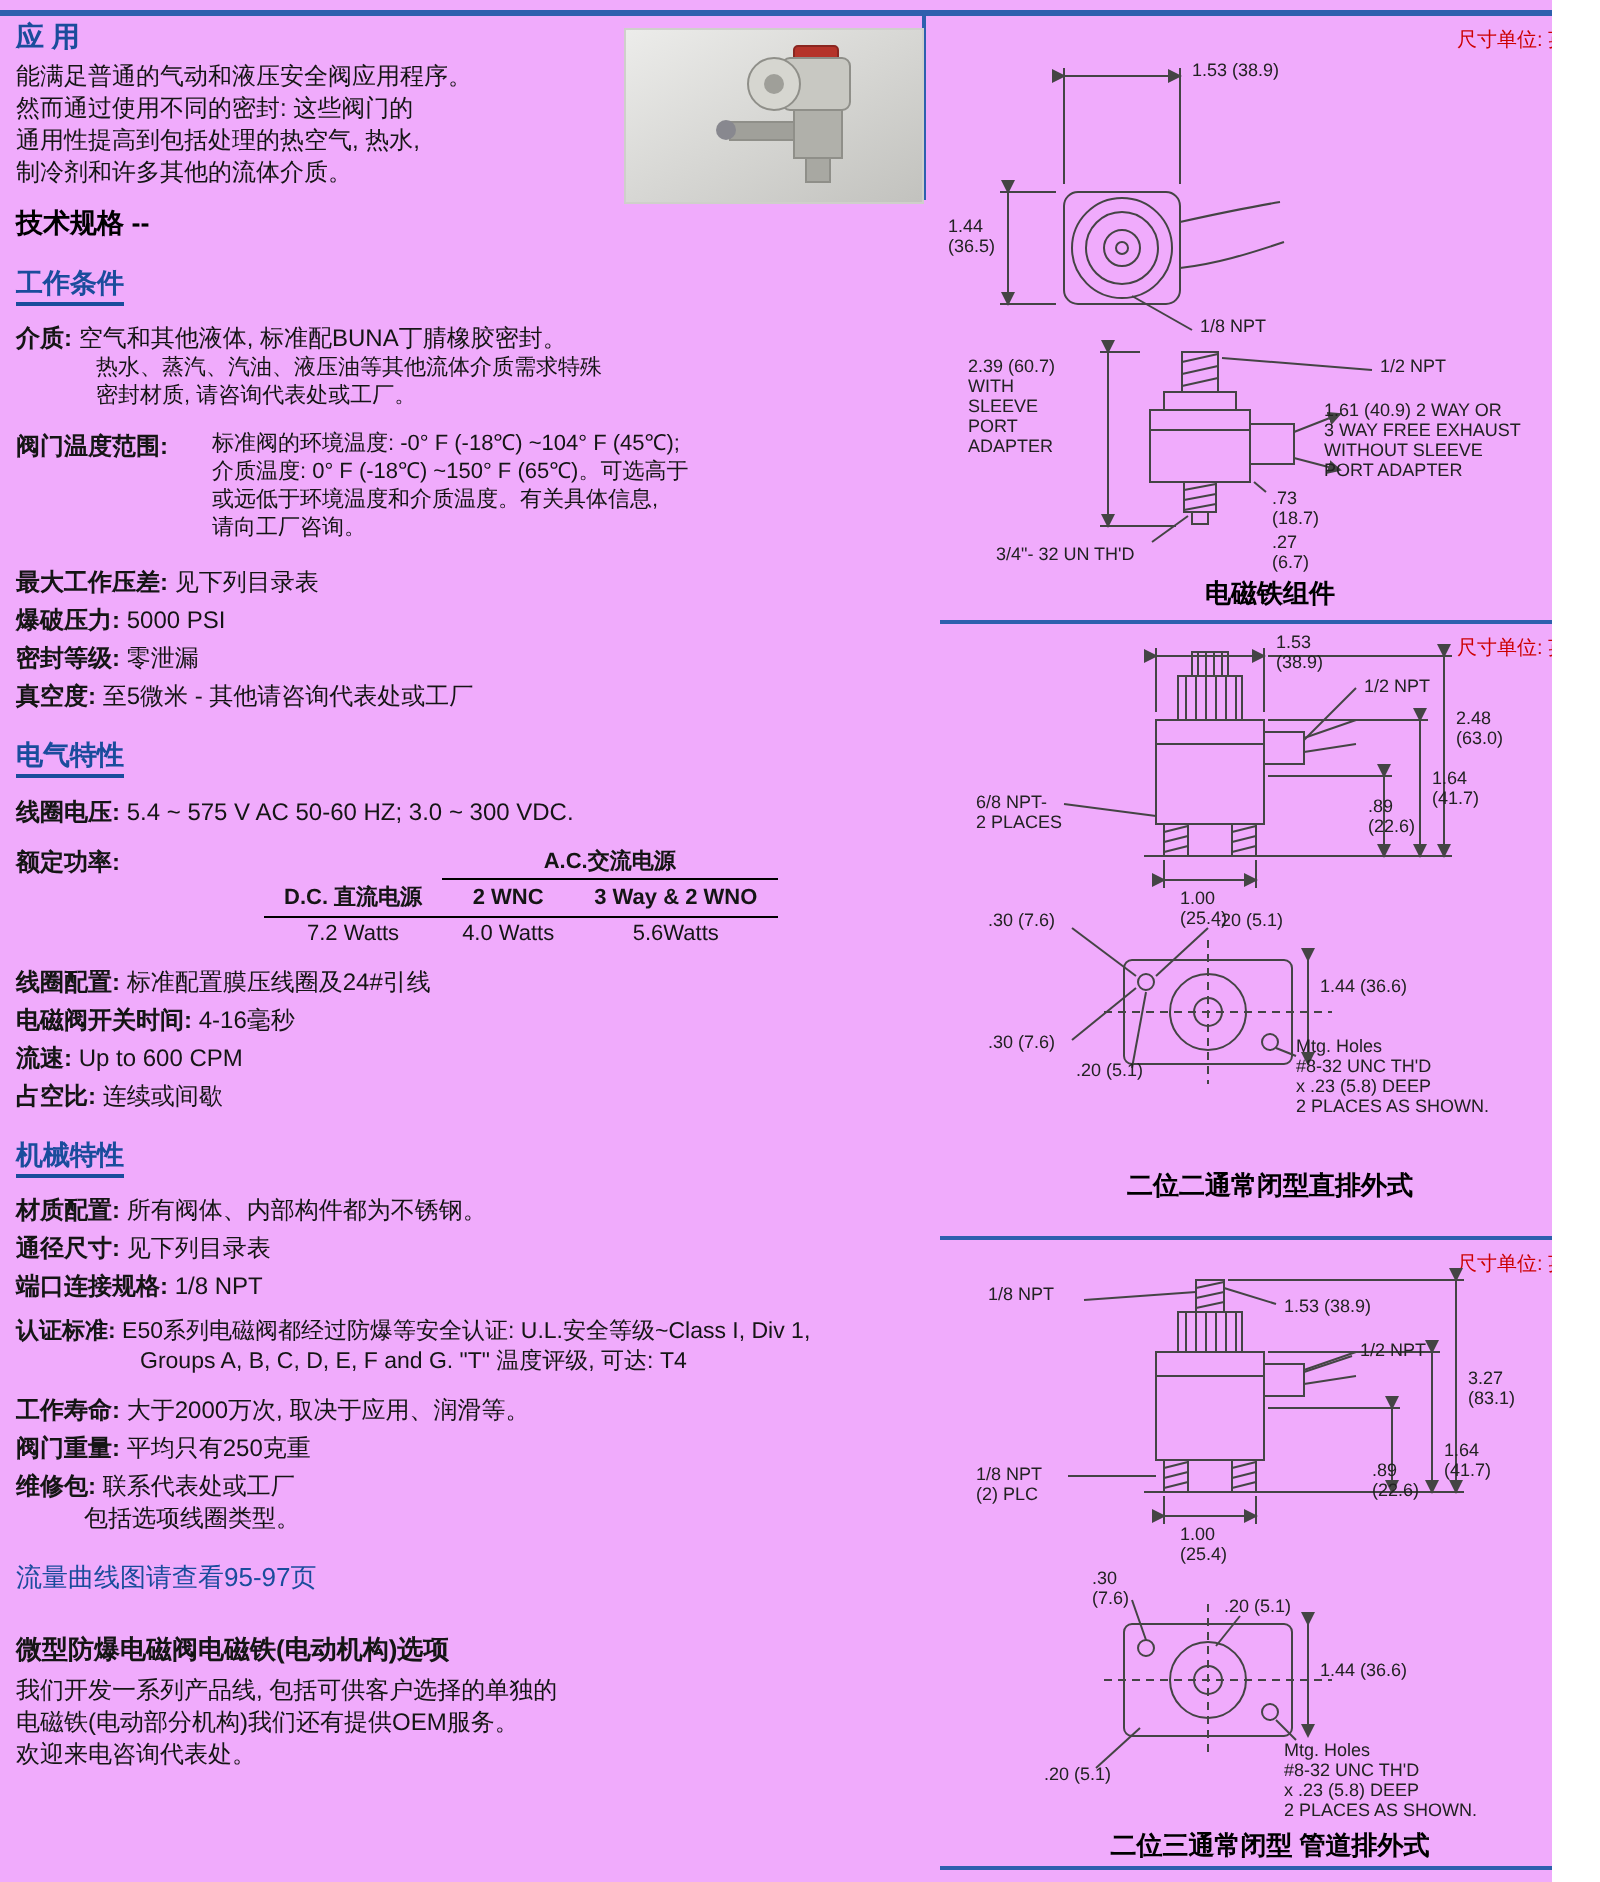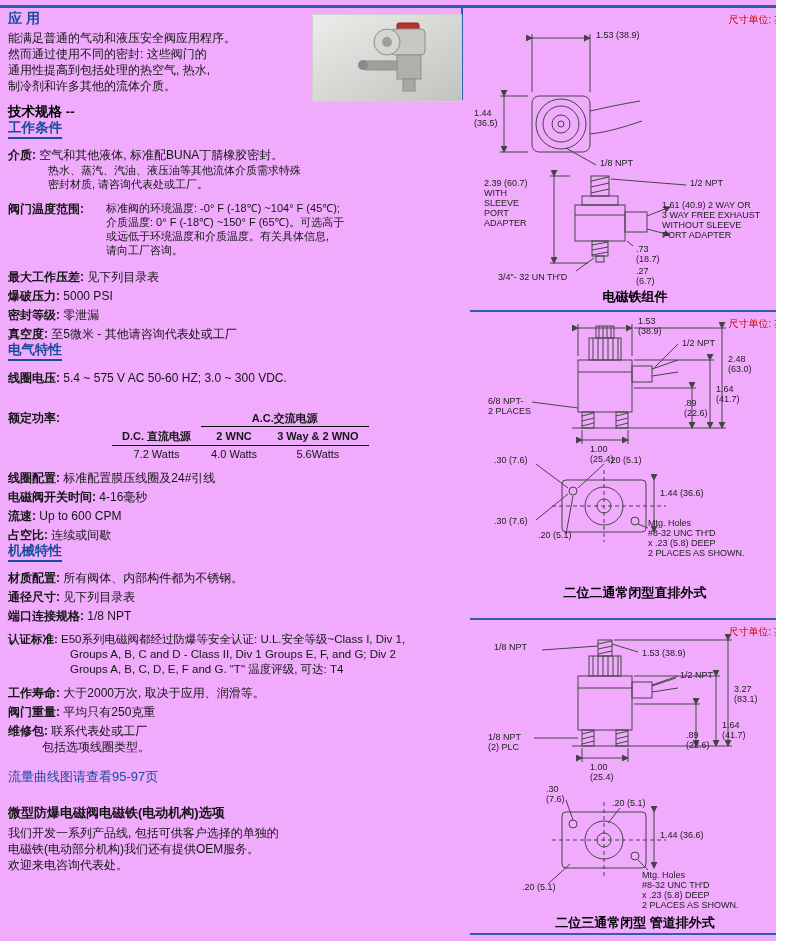--- a/index.html
+++ b/index.html
@@ -2,34 +2,34 @@
 <html><head>
 <meta charset="utf-8">
 <style>
   html,body{margin:0;padding:0;background:#fff;}
   .page{position:relative;width:776px;height:941px;background:#f0abfc;overflow:hidden;
         font-family:Liberation Sans, sans-serif;color:#151515;}
   .rule{position:absolute;background:#2e5fae;}
   
   .left{position:absolute;left:8px;top:10px;width:456px;font-size:12px;line-height:16px;}
   .sec-blue{color:#1a4c9c;font-weight:bold;font-size:14px;}
-  .h3{font-size:13.5px;font-weight:bold;color:#1a4c9c;}
+  .h3{margin-top:14px;font-size:13.5px;font-weight:bold;color:#1a4c9c;}
   .underline{display:inline-block;border-bottom:2px solid #1a4c9c;padding-bottom:1px;}
   .tech{font-size:13.5px;font-weight:bold;margin-top:10px;color:#000;}
   .para{width:300px;margin-top:4px;}
   .row{margin-top:3px;}
   .b{font-weight:bold;}
   .ind40{margin-left:40px;}
   .ind62{margin-left:62px;}
   .ind34{margin-left:34px;}
   .small{font-size:11px;line-height:14px;}
   .tempblock{margin-top:10px;overflow:hidden;}
   .tempblock .tl{float:left;font-weight:bold;}
   .tempblock .tlines{margin-left:98px;}
-  .power{display:flex;margin-top:24px;}
+  .power{display:flex;margin-top:9px;gap:20px;}
   .ptable{border-collapse:collapse;margin-left:52px;font-size:11px;text-align:center;}
   .ptable td{padding:0 10px;}
   .ptable .ac{border-bottom:1px solid #000;font-weight:bold;}
   .ptable .th{border-bottom:1px solid #000;font-weight:bold;padding:1px 10px;}
   .flow{color:#1a4c9c;font-size:13px;margin-top:14px;}
   .oemt{font-weight:bold;font-size:13px;margin-top:20px;}
   .certline{font-size:11.5px;line-height:15px;}
   
   .photo{position:absolute;left:312px;top:14px;width:148px;height:86px;border:1px solid #cfcfcb;}
   
@@ -187,21 +187,20 @@
       <div class="row">
         <span class="b">端口连接规格:</span>
         <span>1/8 NPT</span>
       </div>
     </div>
 
     <div class="row certline" style="margin-top:8px">
       <span class="b">认证标准:</span>
       <span>E50系列电磁阀都经过防爆等安全认证: U.L.安全等级~Class I, Div 1,</span>
     </div>
-    <div class="ind62 certline">Groups A, B, C and D - Class II, Div 1 Groups E, F, and G; Div 2</div>
     <div class="ind62 certline">Groups A, B, C, D, E, F and G. "T" 温度评级, 可达:  T4</div>
 
     <div style="margin-top:8px">
       <div class="row">
         <span class="b">工作寿命:</span>
         <span>大于2000万次, 取决于应用、润滑等。</span>
       </div>
       <div class="row">
         <span class="b">阀门重量:</span>
         <span>平均只有250克重</span>

